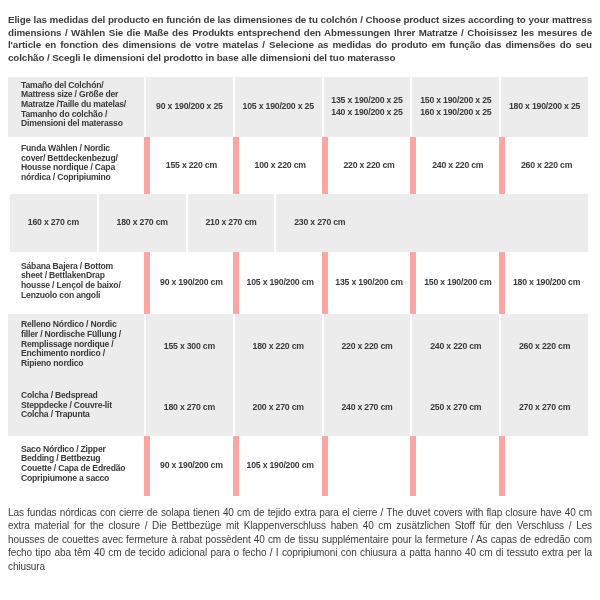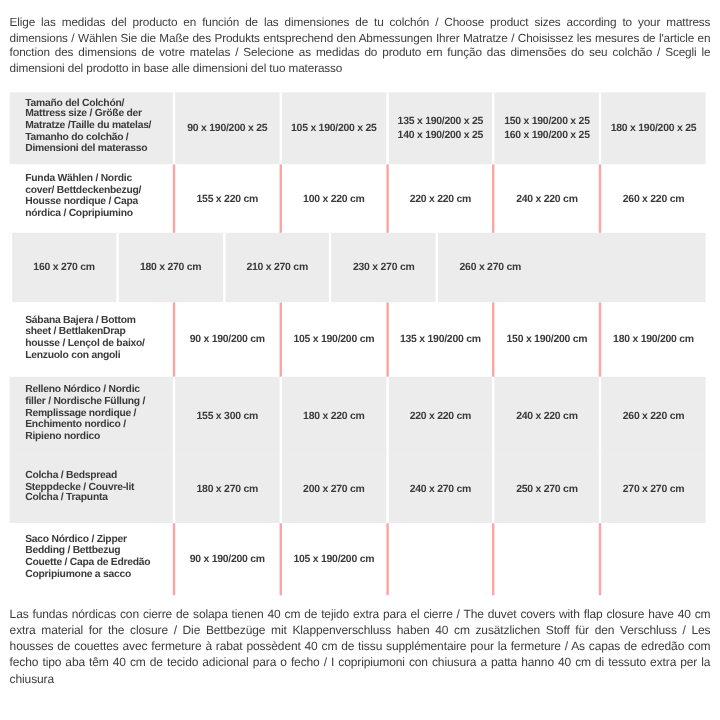--- a/index.html
+++ b/index.html
@@ -6,21 +6,21 @@
   body {
     width: 600px; height: 600px; overflow: hidden;
     font-family: "Liberation Sans", sans-serif;
     color: #3a3a3a;
     -webkit-font-smoothing: antialiased;
   }
   .page { box-sizing: border-box; width: 600px; height: 600px; padding: 8px 8px 0 8px; }
 
   .intro {
     margin: 6px 0 12px 0;
-    font-size: 9.8px; font-weight: 400; letter-spacing: -0.1px;
+    font-size: 9.8px; font-weight: 700; letter-spacing: -0.1px;
     line-height: 1.3; text-align: justify; color: #3c3c3c;
   }
 
   .size-table { width: 580px; }
   .trow { display: flex; align-items: center; }
   .trow.gray { background: #ececec; }
   .trow.white { background: #ffffff; }
 
   .cell { box-sizing: border-box; }
   .cell.label {
@@ -32,21 +32,21 @@
   .cell.value {
     flex: 0 0 88.8px;
     align-self: stretch;
     display: flex; align-items: center; justify-content: center;
     text-align: center;
     font-size: 8.7px; font-weight: 700; letter-spacing: -0.2px;
     line-height: 1.35; white-space: pre-line;
     padding: 2px 1px;
   }
   .trow.gray .cell.value { border-left: 2px solid #ffffff; }
-  .trow.white .cell.value { border-left: 2px solid #fca5a5; }
+  .trow.white .cell.value { border-left: 6px solid #fca5a5; }
 
   .note {
     margin: 10px 0 0 0;
     font-size: 10px; font-weight: 400; letter-spacing: -0.1px;
     line-height: 1.35; text-align: justify; color: #3c3c3c;
   }
 </style>
 </head>
 <body>
 
@@ -81,21 +81,20 @@
       <div class="cell value">220 x 220 cm</div>
       <div class="cell value">240 x 220 cm</div>
       <div class="cell value">260 x 220 cm</div>
     </div>
 
     <div class="trow gray" style="min-height:58px">
       <div class="cell value">160 x 270 cm</div>
       <div class="cell value">180 x 270 cm</div>
       <div class="cell value">210 x 270 cm</div>
       <div class="cell value">230 x 270 cm</div>
-      <div class="cell value">260 x 270 cm</div>
     </div>
 
     <div class="trow white" style="min-height:62px">
       <div class="cell label">Sábana Bajera / Bottom
 sheet / BettlakenDrap
 housse / Lençol de baixo/
 Lenzuolo con angoli</div>
       <div class="cell value">90 x 190/200 cm</div>
       <div class="cell value">105 x 190/200 cm</div>
       <div class="cell value">135 x 190/200 cm</div>

